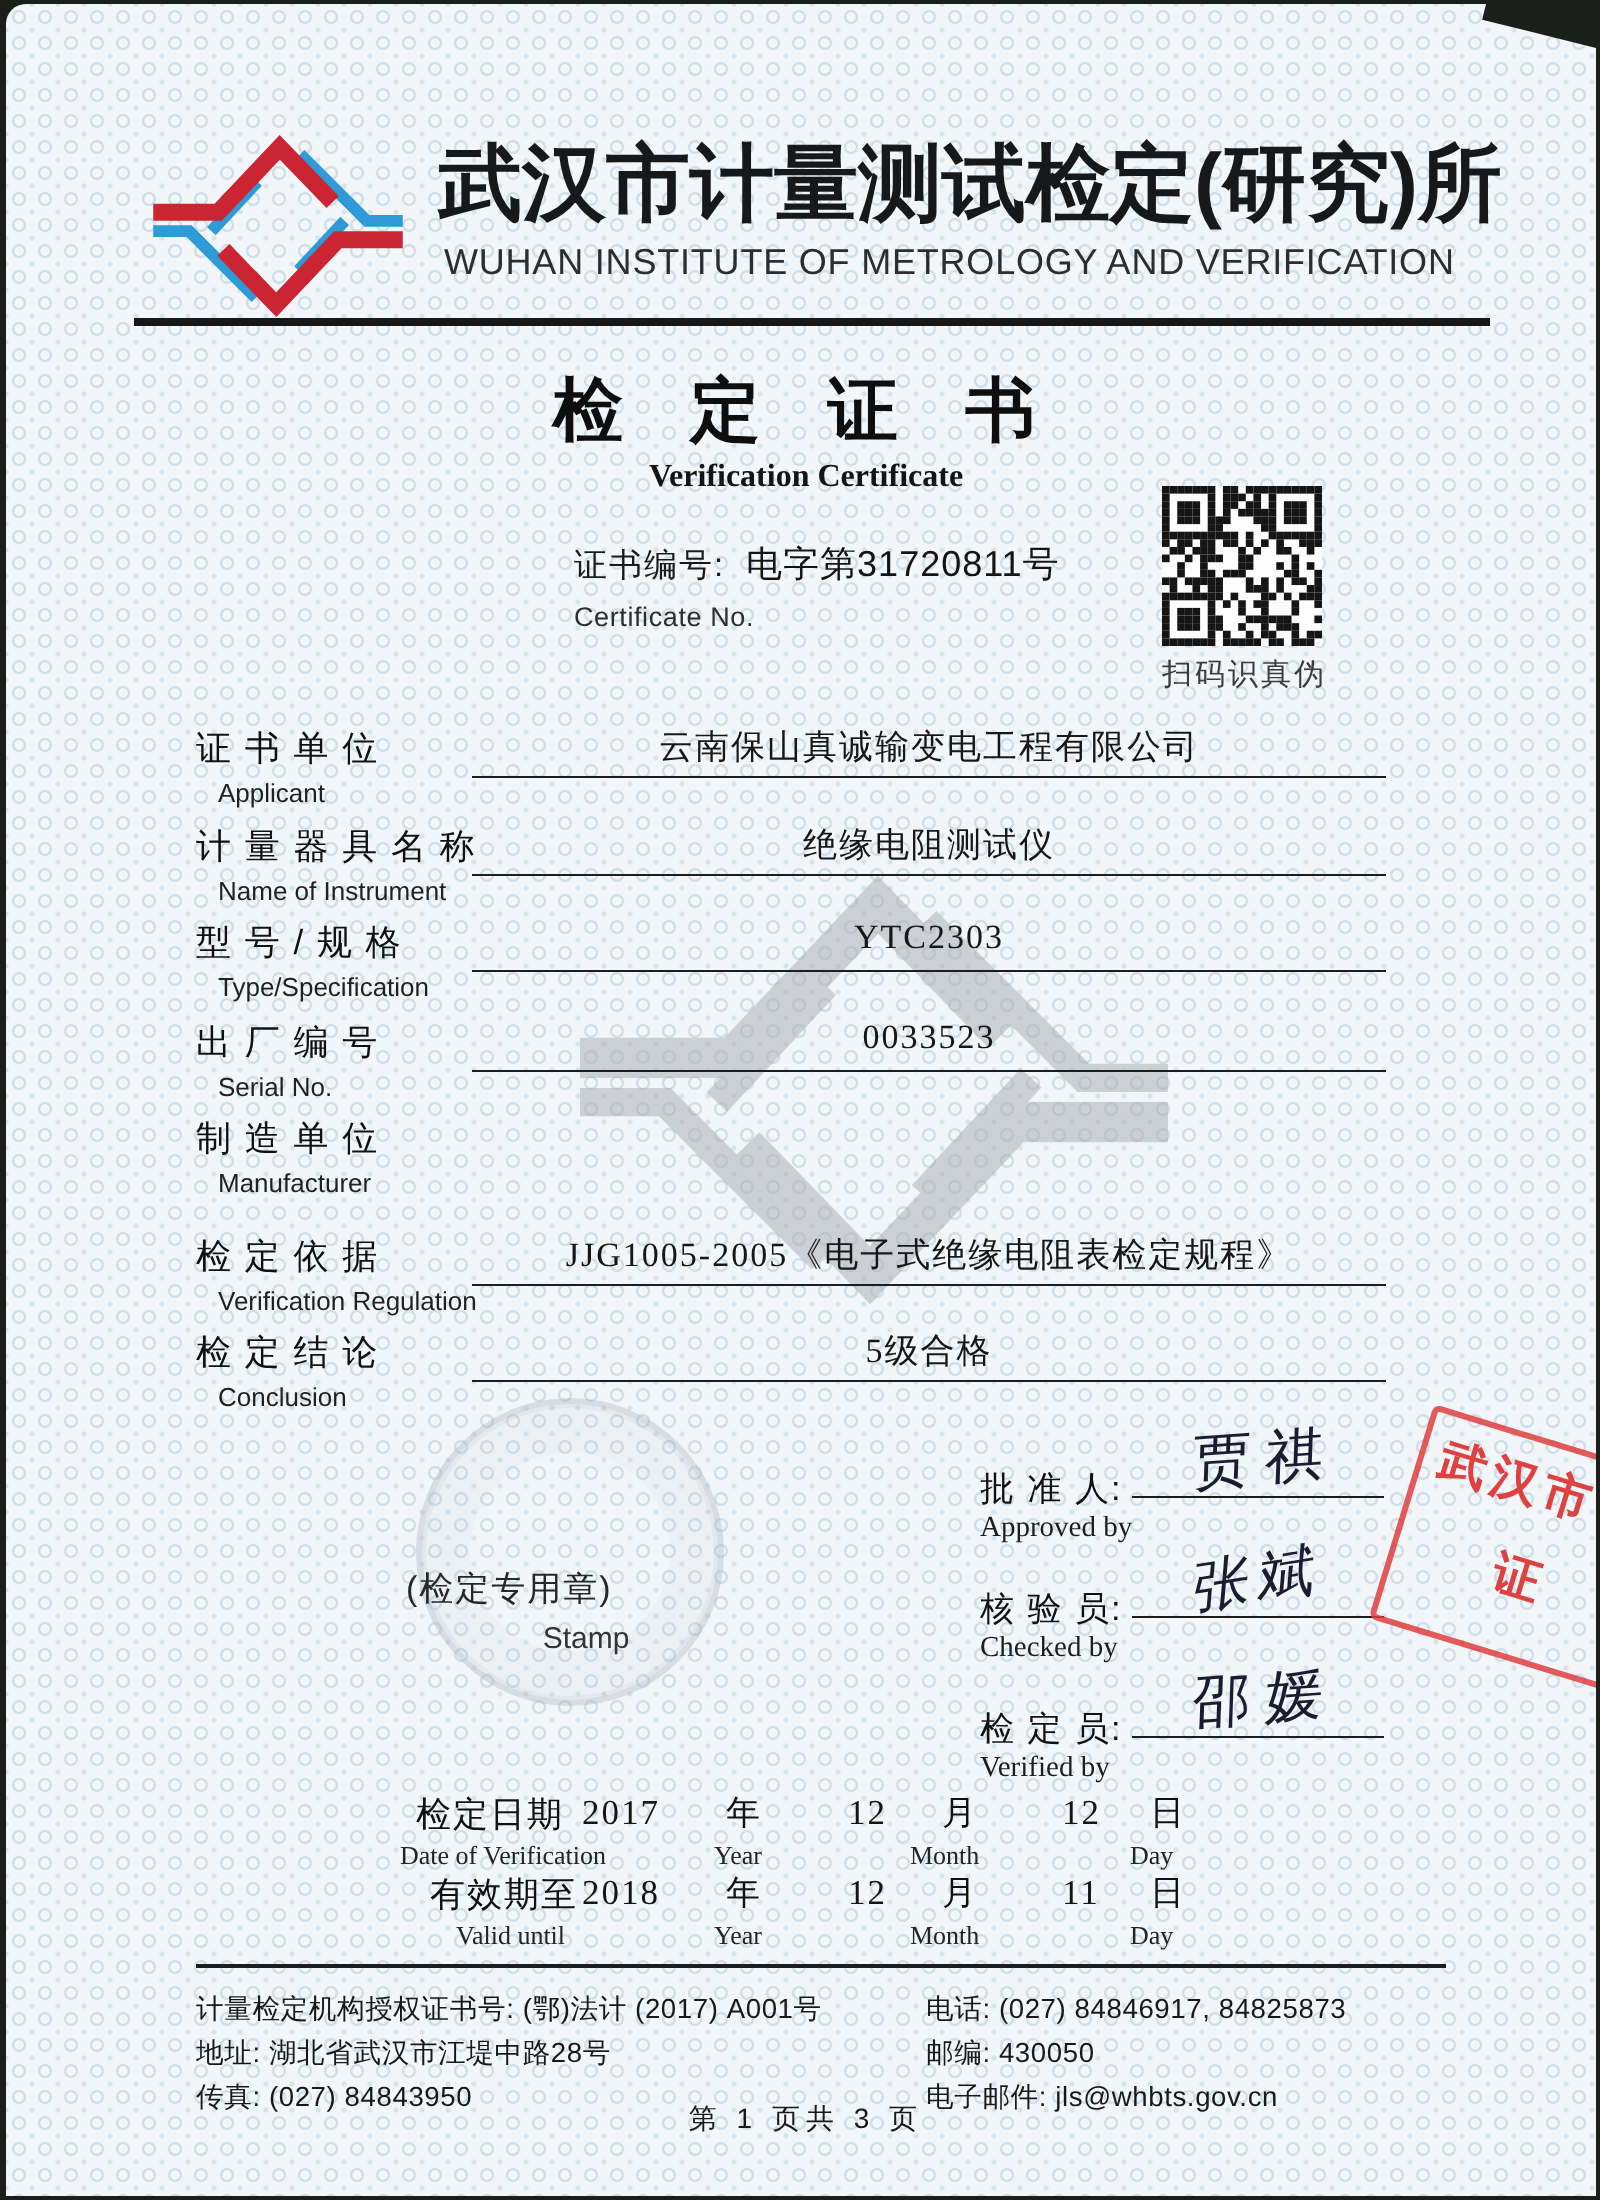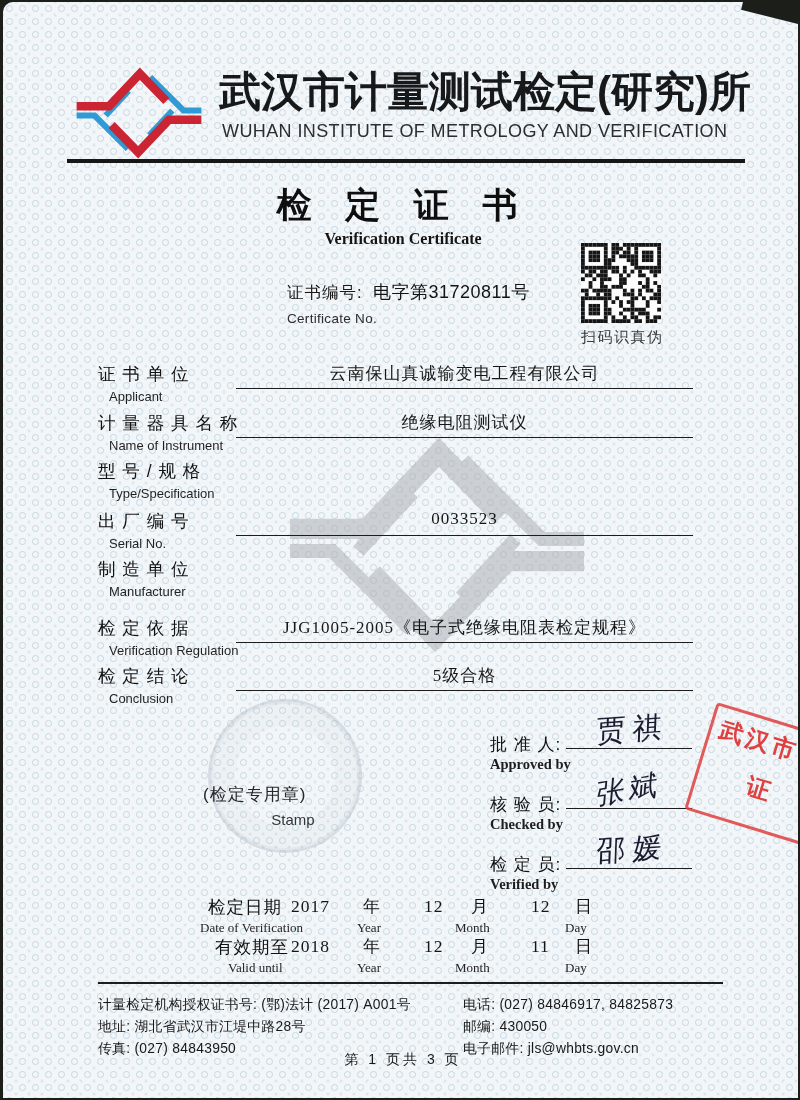--- a/index.html
+++ b/index.html
@@ -39,21 +39,21 @@
   
   .doc-title{
     position:absolute;left:0;top:180px;width:800px;text-align:center;
     font-size:35px;font-weight:bold;color:#0e0e0e;letter-spacing:12px;
   }
   .doc-title-en{
     position:absolute;left:0;top:228px;width:800px;text-align:center;
     font-family:"Liberation Serif", serif;font-weight:bold;font-size:16px;color:#141414;
   }
   
-  .certno{position:absolute;left:284px;top:278px;white-space:nowrap;}
+  .certno{position:absolute;left:284px;top:268px;white-space:nowrap;}
   .certno-label{font-size:16.5px;color:#1a1a1a;letter-spacing:1px;}
   .certno-value{font-size:18px;color:#141414;margin-left:6px;letter-spacing:0.5px;}
   .certno-en{margin-top:7px;font-size:13.5px;color:#2c2d30;letter-spacing:0.3px;}
   
   .qr{position:absolute;left:578px;top:241px;width:80px;height:80px;}
   .qr-caption{position:absolute;left:578px;top:326px;font-size:15px;color:#3a3b3d;letter-spacing:1.5px;}
   
   .watermark{position:absolute;left:283px;top:432px;width:302px;height:222px;opacity:0.55;}
   
   .field-row{position:absolute;left:93px;width:600px;height:48px;}
@@ -68,21 +68,21 @@
   
   .emboss-ring{
     position:absolute;left:205px;top:697px;width:148px;height:148px;border-radius:50%;
     border:3px solid rgba(165,176,188,0.35);
     box-shadow:inset 0 0 0 2px rgba(165,176,188,0.12), inset 0 0 0 24px rgba(175,185,196,0.07);
   }
   .stamp-cn{position:absolute;left:200px;top:781px;width:180px;font-size:17px;color:#26272a;letter-spacing:1px;}
   .stamp-en{position:absolute;left:200px;top:809px;width:180px;text-align:center;font-size:15px;color:#333436;}
   
   .sig-label-cn{position:absolute;left:487px;font-size:17px;color:#101112;letter-spacing:1px;white-space:nowrap;}
-  .sig-label-en{position:absolute;left:487px;font-family:"Liberation Serif", serif;font-size:14.5px;color:#1c1d1f;white-space:nowrap;font-weight:bold;}
+  .sig-label-en{position:absolute;left:487px;font-family:"Liberation Serif", serif;font-size:14.5px;color:#1c1d1f;white-space:nowrap;}
   .sig-line{position:absolute;left:563px;width:126px;border-bottom:1.6px solid #1d1d1d;}
   .sig-name{
     position:absolute;left:556px;width:140px;text-align:center;
     font-family:"Liberation Serif", serif;font-size:29px;color:#1c1c30;
     transform:rotate(-4deg) skewX(-6deg);white-space:nowrap;
   }
   
   .red-stamp{
     position:absolute;left:714px;top:700px;width:160px;height:112px;
     border:3.5px solid rgba(222,62,62,0.85);border-radius:4px;
@@ -397,20 +397,21 @@
     <div class="f-line">绝缘电阻测试仪</div>
     <span class="f-en">Name of Instrument</span>
   </div>
   <div class="field-row" style="top:358px">
     <span class="f-cn">证 书 单 位</span>
     <div class="f-line">云南保山真诚输变电工程有限公司</div>
     <span class="f-en">Applicant</span>
   </div>
   <div class="field-row" style="top:455px">
     <span class="f-cn">型 号 / 规 格</span>
+    <div class="f-line">YTC2303</div>
     <span class="f-en">Type/Specification</span>
   </div>
   <div class="field-row" style="top:505px">
     <span class="f-cn">出 厂 编 号</span>
     <div class="f-line">0033523</div>
     <span class="f-en">Serial No.</span>
   </div>
   <div class="field-row" style="top:553px">
     <span class="f-cn">制 造 单 位</span>
     <span class="f-en">Manufacturer</span>

